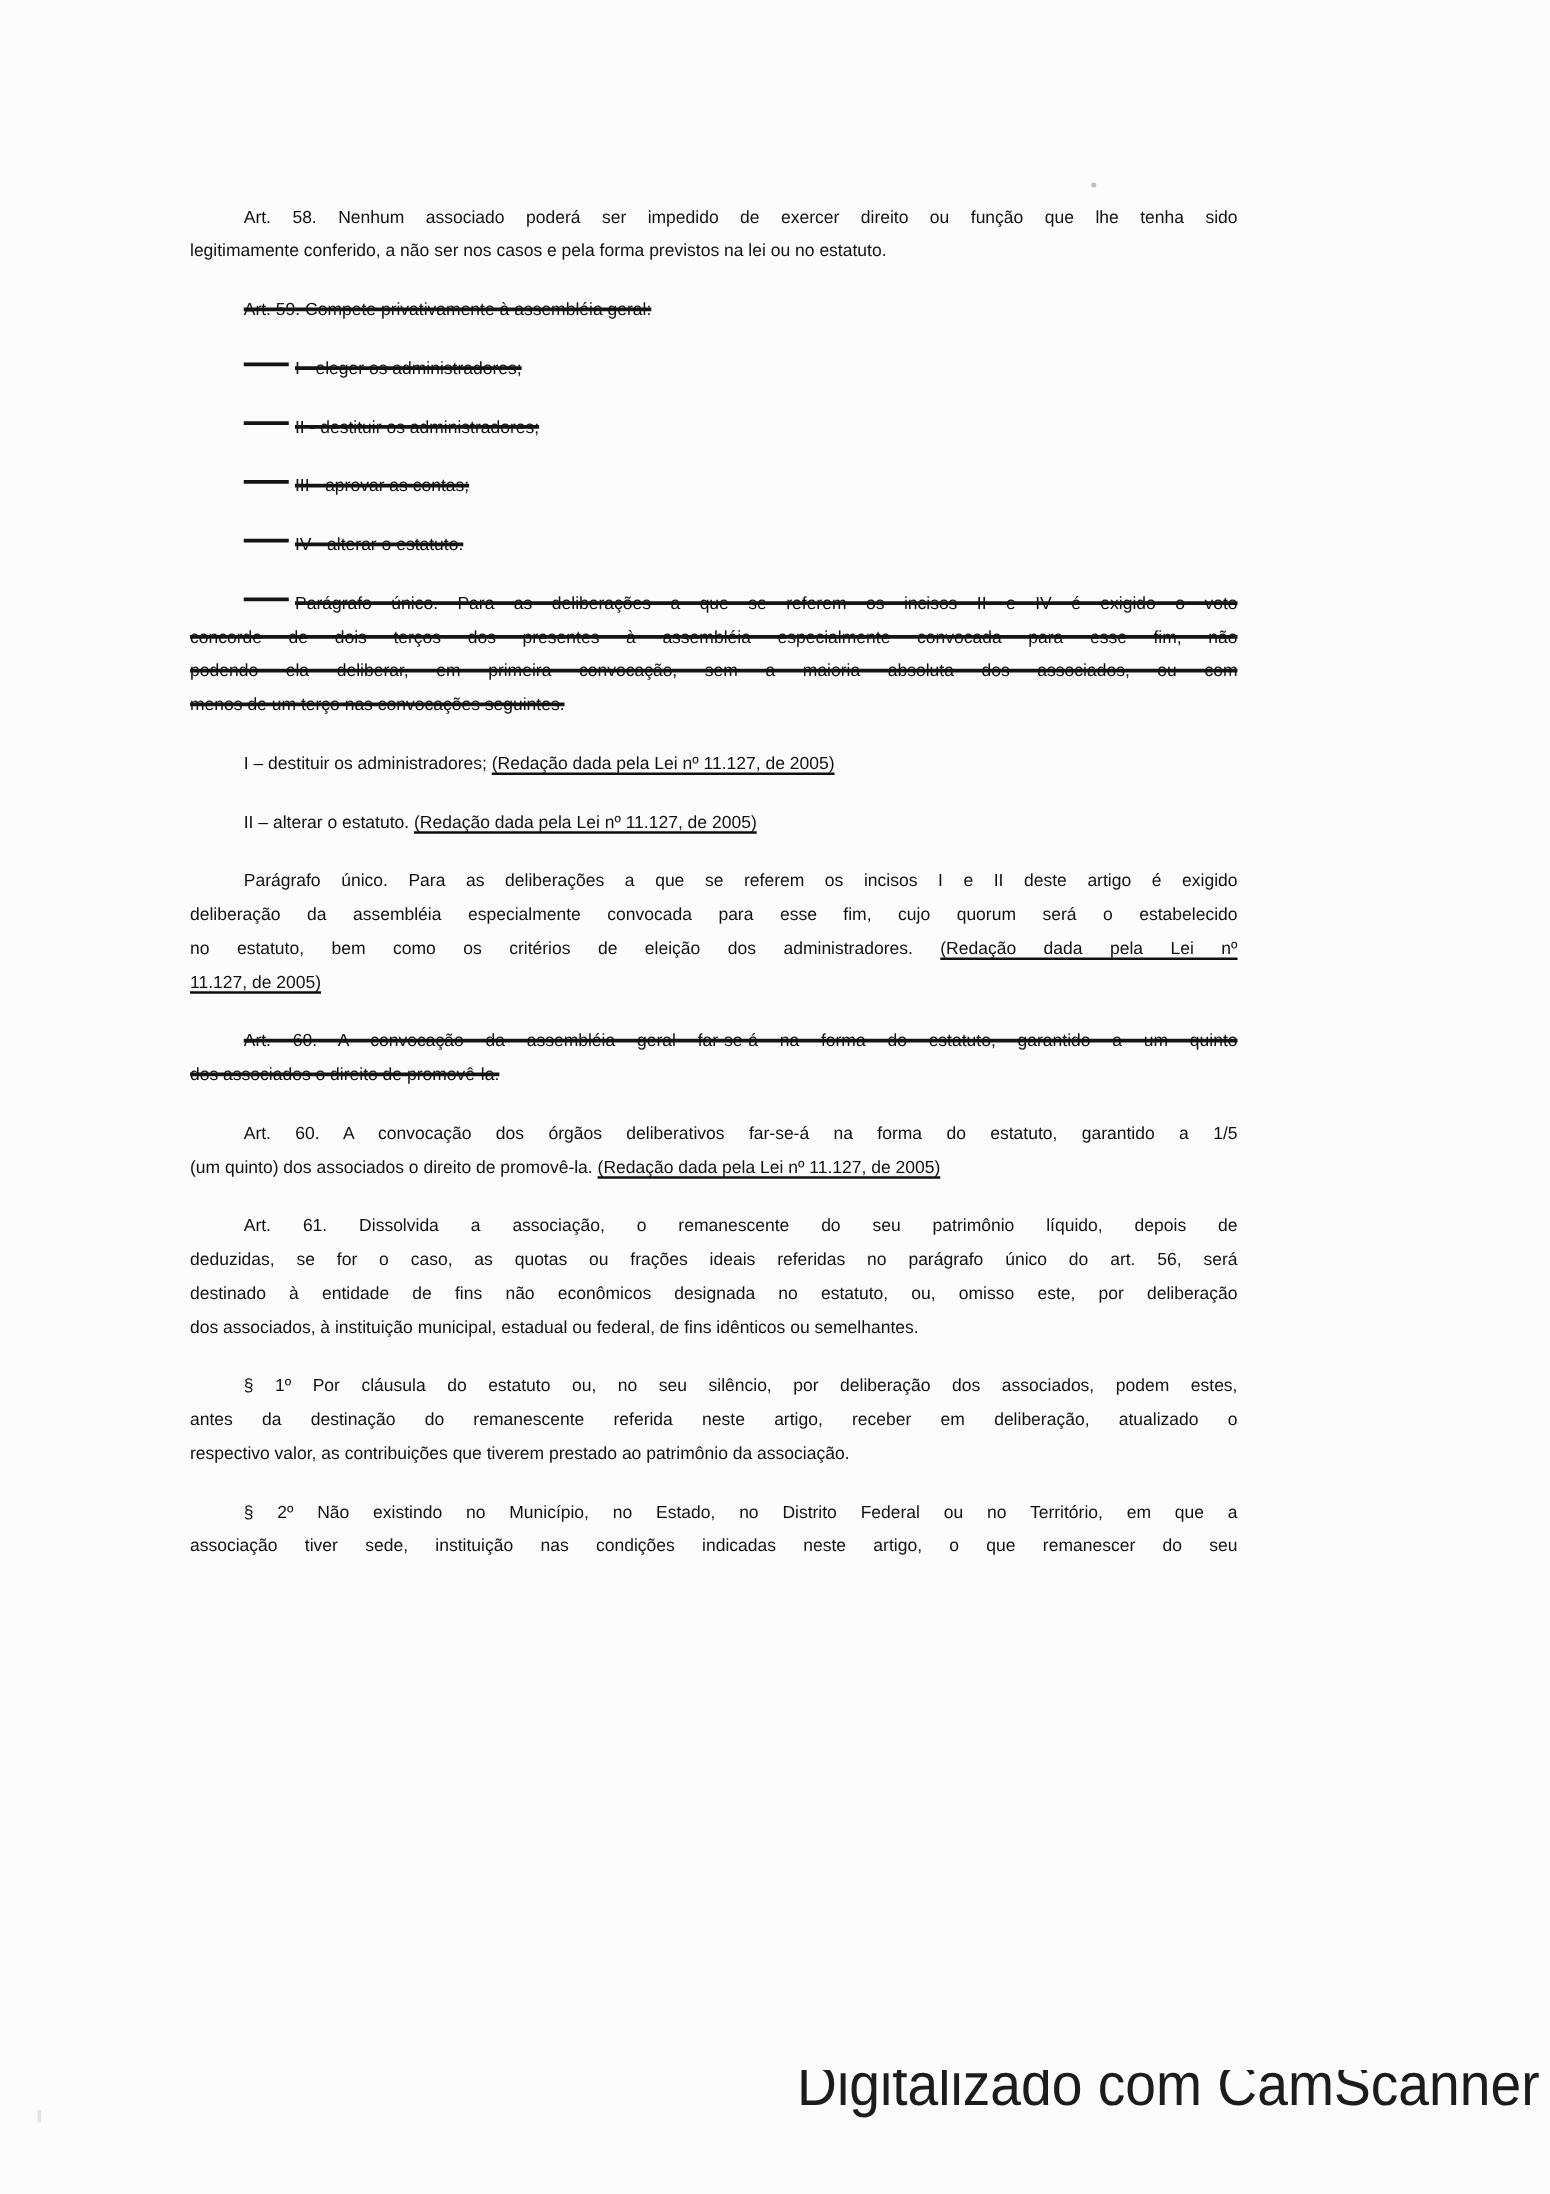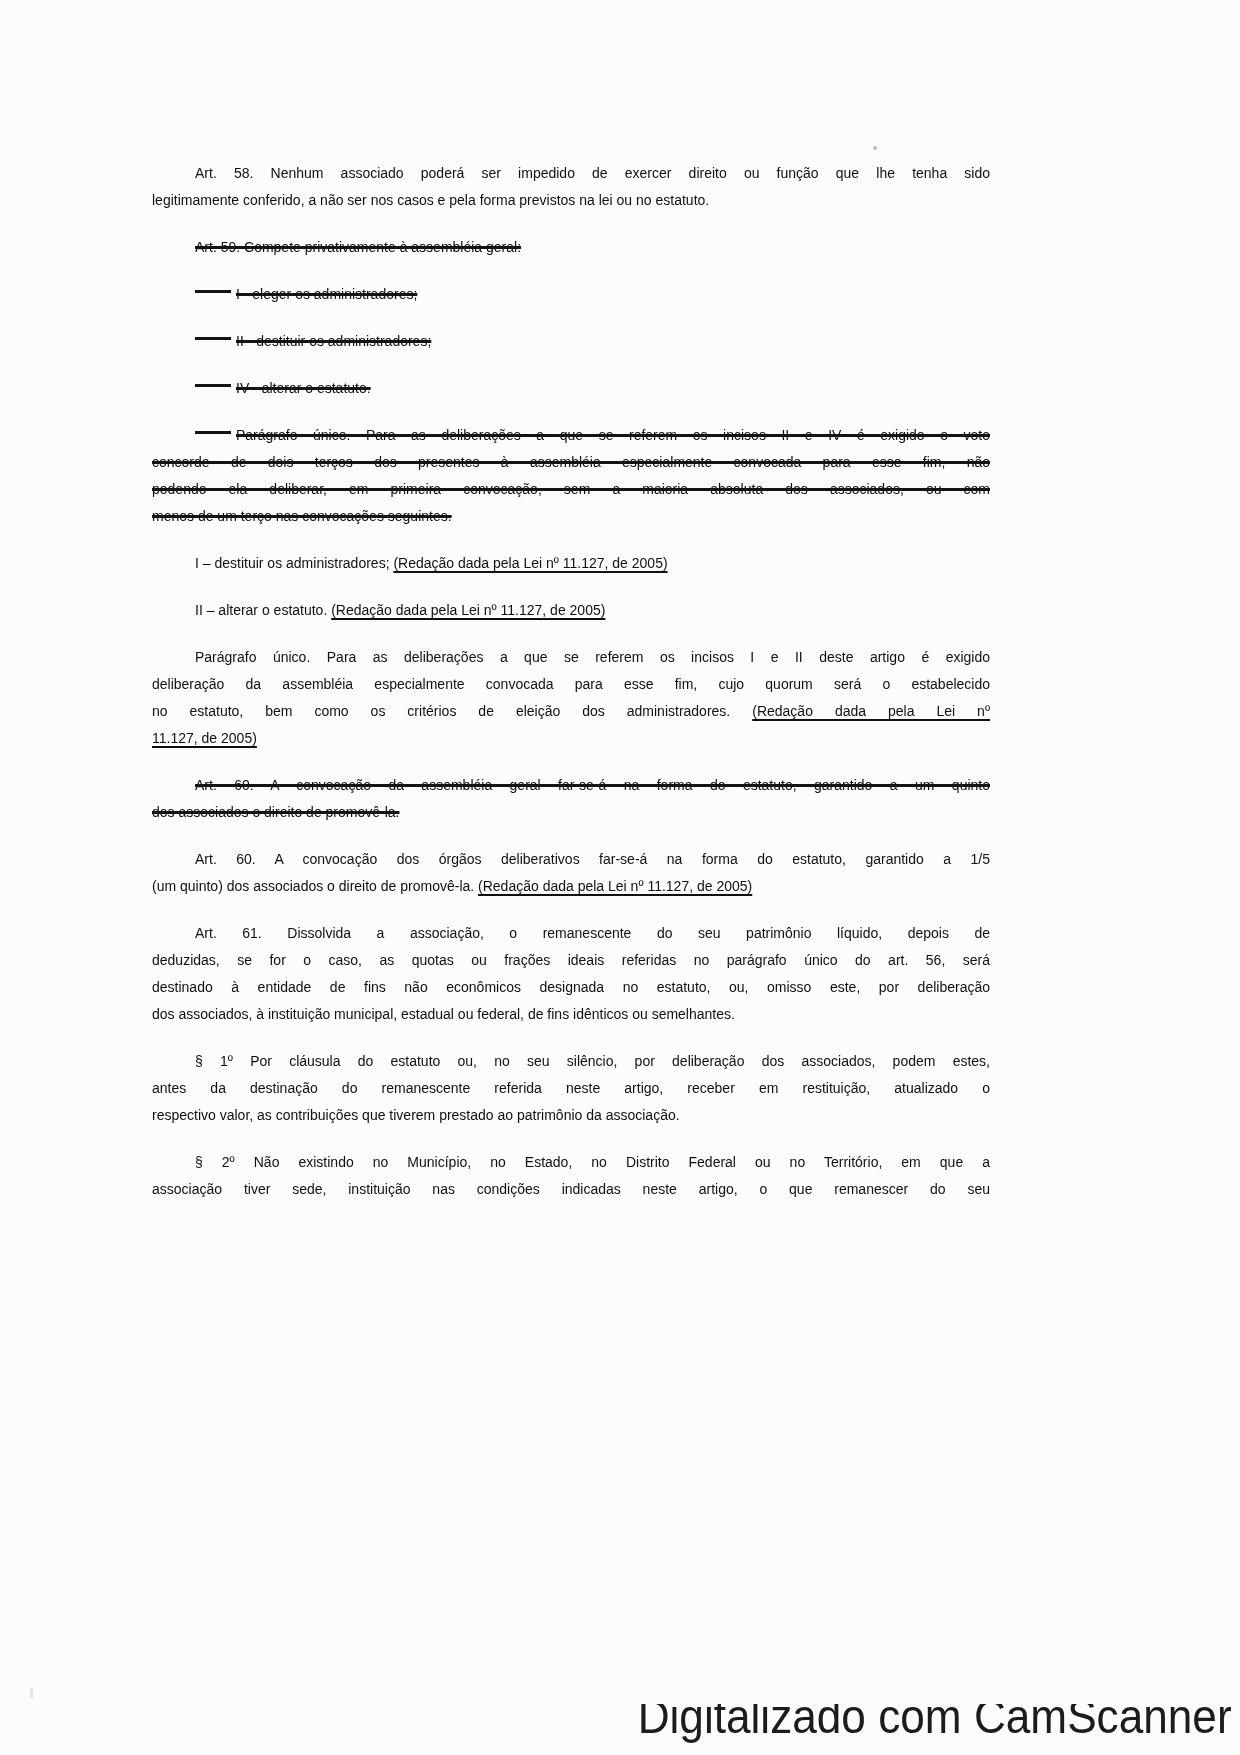--- a/index.html
+++ b/index.html
@@ -65,21 +65,21 @@
     position: absolute;
     left: 30px;
     top: 1688px;
     width: 3px;
     height: 10px;
     background: #e4e4e4;
   }
   
   .watermark-clip {
     position: absolute;
-    top: 1704px;
+    top: 1656px;
     right: 8px;
     width: 640px;
     height: 52px;
     overflow: hidden;
     text-align: center;
   }
   .watermark-inner {
     position: absolute;
     top: -15px;
     right: 0;
@@ -107,20 +107,23 @@
       <div class="para struck">
         <div class="line last indent"><span class="seg">Art. 59. Compete privativamente à assembléia geral:</span></div>
       </div>
       <div class="para struck">
         <div class="line last indent"><span class="lead"></span><span class="seg">I - eleger os administradores;</span></div>
       </div>
       <div class="para struck">
         <div class="line last indent"><span class="lead"></span><span class="seg">II - destituir os administradores;</span></div>
       </div>
       <div class="para struck">
+        <div class="line last indent"><span class="lead"></span><span class="seg">III - aprovar as contas;</span></div>
+      </div>
+      <div class="para struck">
         <div class="line last indent"><span class="lead"></span><span class="seg">IV - alterar o estatuto.</span></div>
       </div>
       <div class="para struck">
         <div class="line indent"><span class="lead"></span><span class="seg">Parágrafo único. Para as deliberações a que se referem os incisos II e IV é exigido o voto</span></div>
         <div class="line"><span class="seg">concorde de dois terços dos presentes à assembléia especialmente convocada para esse fim, não</span></div>
         <div class="line"><span class="seg">podendo ela deliberar, em primeira convocação, sem a maioria absoluta dos associados, ou com</span></div>
         <div class="line last"><span class="seg">menos de um terço nas convocações seguintes.</span></div>
       </div>
       <div class="para">
         <div class="line last indent"><span class="seg">I – destituir os administradores;</span> <span class="seg link">(Redação dada pela Lei nº 11.127, de 2005)</span></div>
@@ -143,21 +146,21 @@
         <div class="line last"><span class="seg">(um quinto) dos associados o direito de promovê-la.</span> <span class="seg link">(Redação dada pela Lei nº 11.127, de 2005)</span></div>
       </div>
       <div class="para">
         <div class="line indent"><span class="seg">Art. 61. Dissolvida a associação, o remanescente do seu patrimônio líquido, depois de</span></div>
         <div class="line"><span class="seg">deduzidas, se for o caso, as quotas ou frações ideais referidas no parágrafo único do art. 56, será</span></div>
         <div class="line"><span class="seg">destinado à entidade de fins não econômicos designada no estatuto, ou, omisso este, por deliberação</span></div>
         <div class="line last"><span class="seg">dos associados, à instituição municipal, estadual ou federal, de fins idênticos ou semelhantes.</span></div>
       </div>
       <div class="para">
         <div class="line indent"><span class="seg">§ 1º Por cláusula do estatuto ou, no seu silêncio, por deliberação dos associados, podem estes,</span></div>
-        <div class="line"><span class="seg">antes da destinação do remanescente referida neste artigo, receber em restituição, atualizado o</span></div>
+        <div class="line"><span class="seg">antes da destinação do remanescente referida neste artigo, receber em deliberação, atualizado o</span></div>
         <div class="line last"><span class="seg">respectivo valor, as contribuições que tiverem prestado ao patrimônio da associação.</span></div>
       </div>
       <div class="para">
         <div class="line indent"><span class="seg">§ 2º Não existindo no Município, no Estado, no Distrito Federal ou no Território, em que a</span></div>
         <div class="line"><span class="seg">associação tiver sede, instituição nas condições indicadas neste artigo, o que remanescer do seu</span></div>
       </div>
     </div>
 
   <div class="watermark-clip">
     <div class="watermark-inner">Digitalizado com CamScanner</div>

